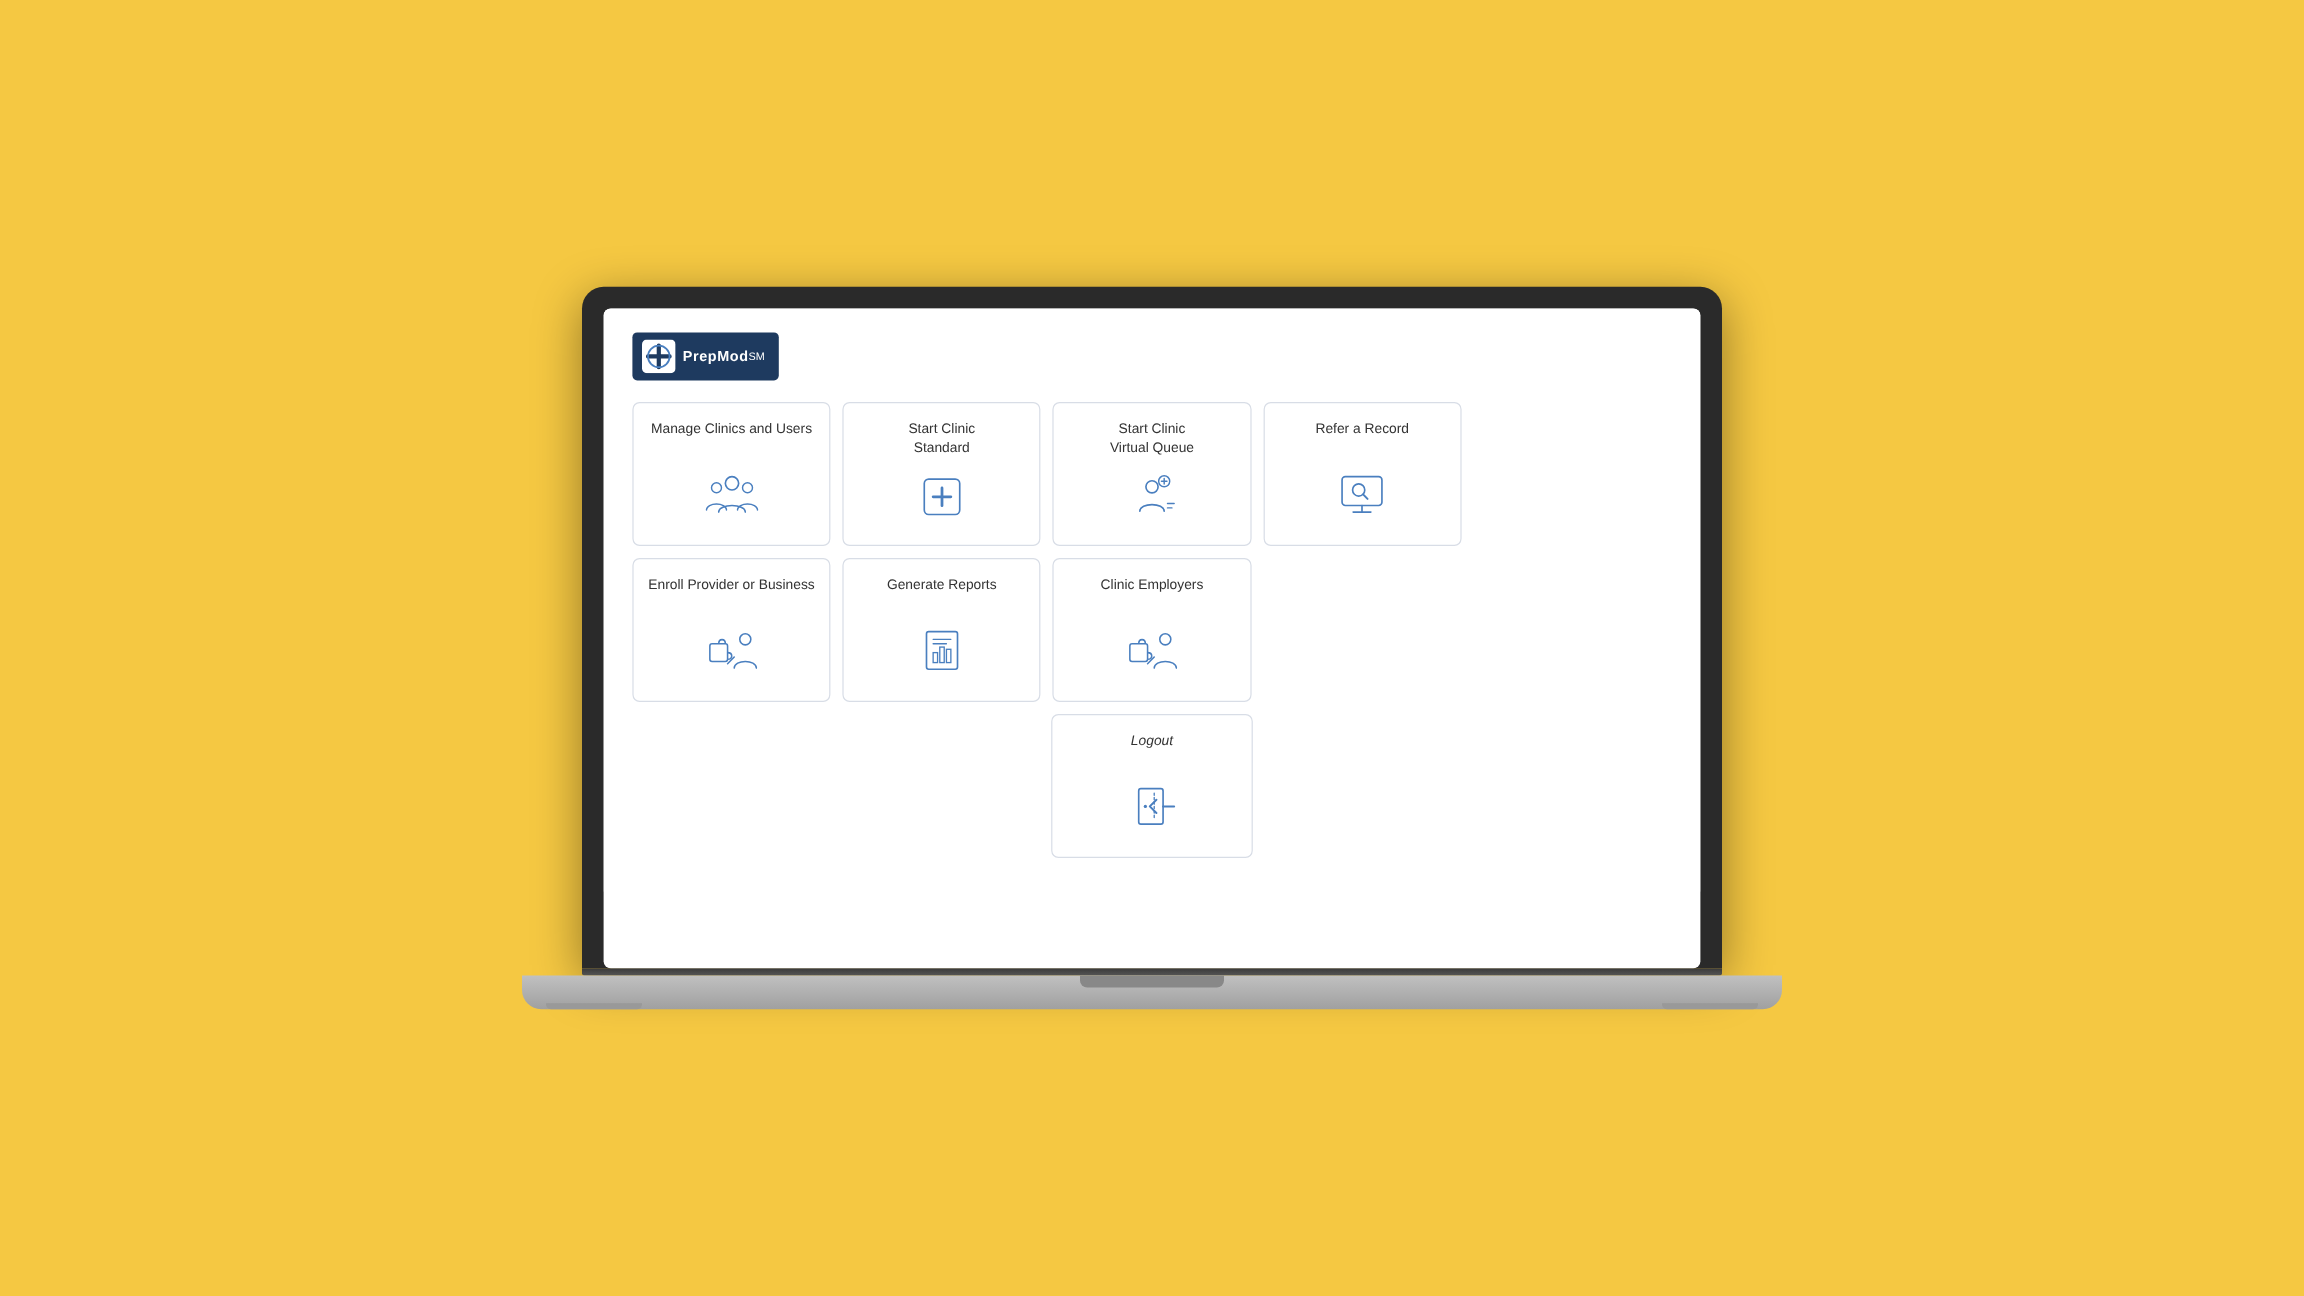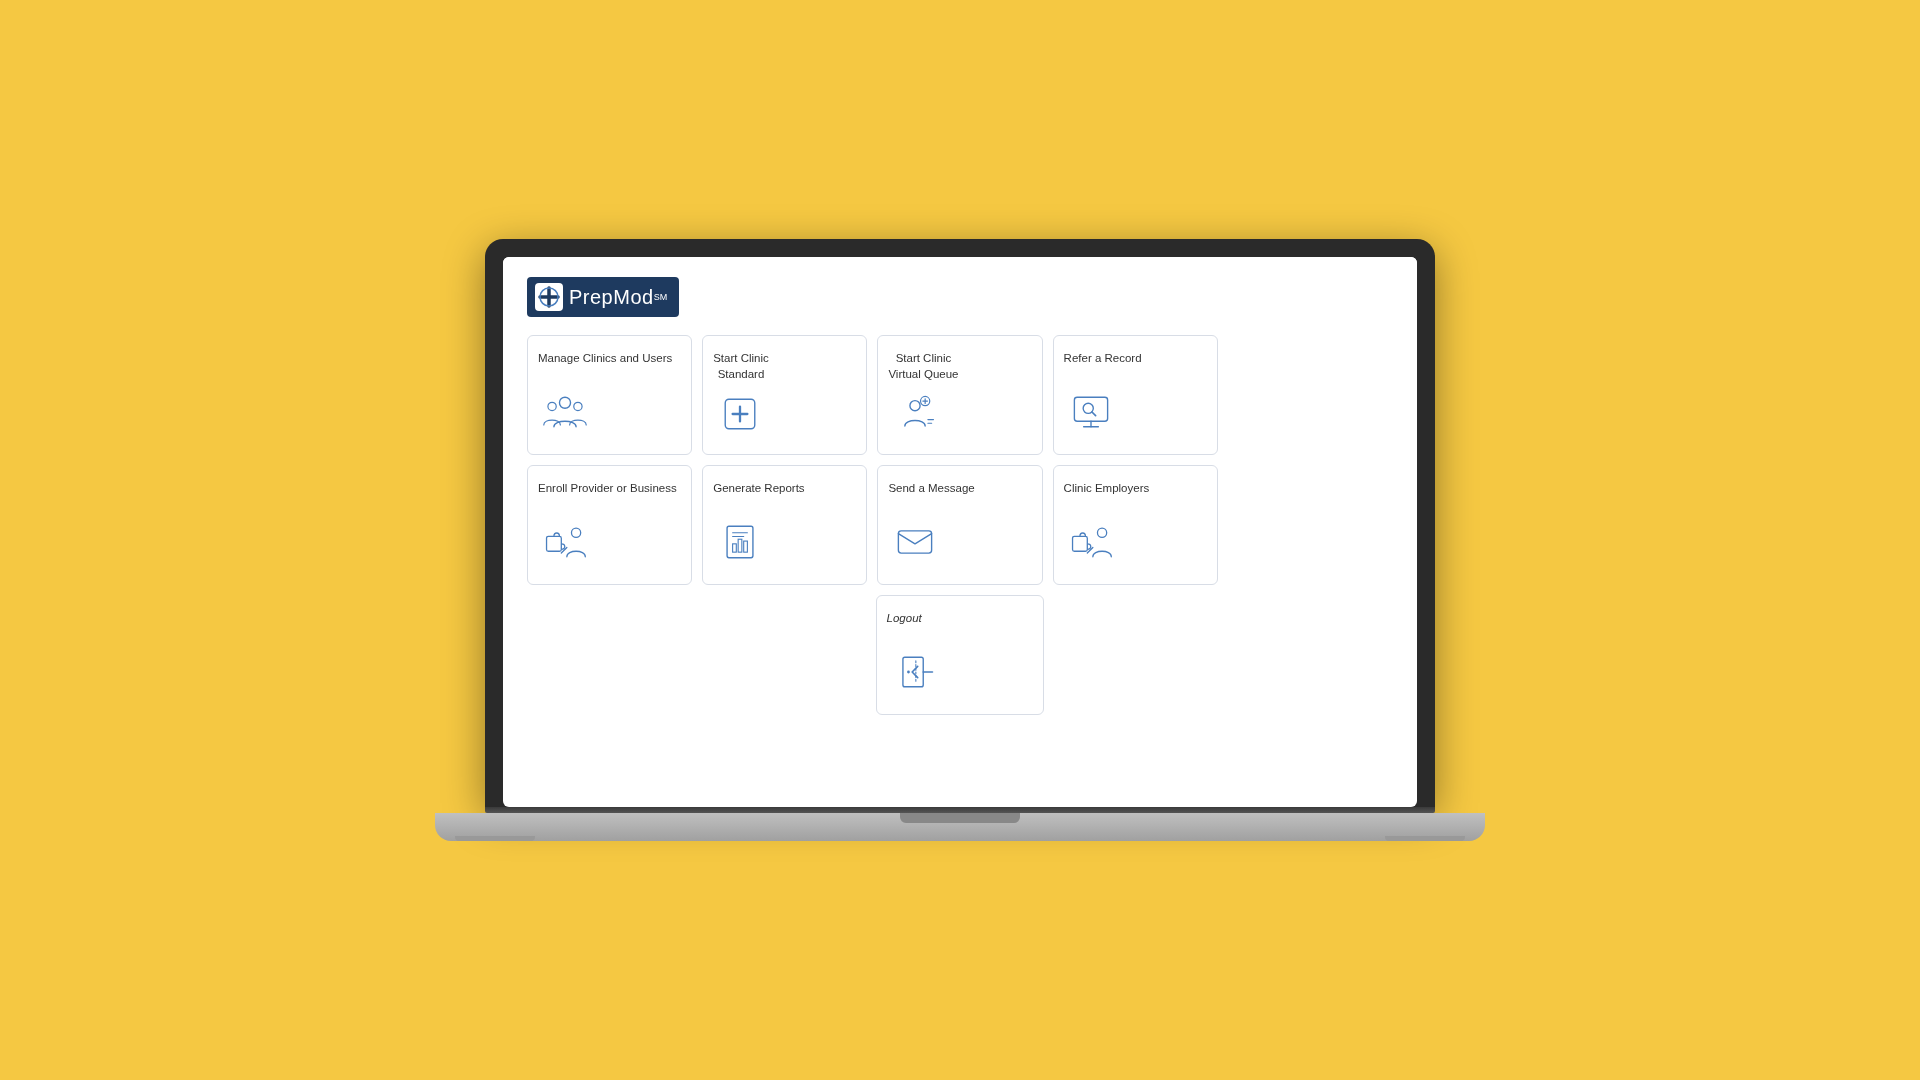--- a/index.html
+++ b/index.html
@@ -58,22 +58,22 @@
     }
 
     .logo-icon {
       width: 28px;
       height: 28px;
       margin-right: 6px;
     }
 
     .logo-text {
       color: #fff;
-      font-size: 20px;
-      font-weight: 400;
+      font-size: 12px;
+      font-weight: 700;
       letter-spacing: 0.5px;
     }
 
     .logo-sm {
       color: #fff;
       font-size: 9px;
       vertical-align: super;
       font-weight: 400;
     }
 
@@ -91,21 +91,21 @@
       margin-top: 0;
       font-style: italic;
     }
 
     .card {
       border: 1px solid #d8dde6;
       border-radius: 6px;
       padding: 14px 10px 14px 10px;
       display: flex;
       flex-direction: column;
-      align-items: flex-start;
+      align-items: center;
       cursor: pointer;
       transition: box-shadow 0.15s;
       background: #fff;
       min-height: 120px;
     }
 
     .card-label {
       font-size: 11.5px;
       color: #333;
       text-align: center;
@@ -285,30 +285,20 @@
                 <rect x="18" y="24" width="4" height="9" stroke="#4a7fbf" stroke-width="1.2" fill="none"></rect>
                 <rect x="24" y="19" width="4" height="14" stroke="#4a7fbf" stroke-width="1.2" fill="none"></rect>
                 <rect x="30" y="21" width="4" height="12" stroke="#4a7fbf" stroke-width="1.2" fill="none"></rect>
 
                 <line x1="18" y1="12" x2="34" y2="12" stroke="#4a7fbf" stroke-width="1.2" stroke-linecap="round"></line>
                 <line x1="18" y1="16" x2="30" y2="16" stroke="#4a7fbf" stroke-width="1.2" stroke-linecap="round"></line>
               </svg>
             </div>
           </div>
 
-          <div class="card">
-            <div class="card-label">Send a Message</div>
-            <div class="card-icon">
-              <svg viewBox="0 0 52 44" fill="none" xmlns="http://www.w3.org/2000/svg">
-
-                <rect x="8" y="10" width="36" height="24" rx="3" stroke="#4a7fbf" stroke-width="1.5" fill="none"></rect>
-                <path d="M8 13 L26 24 L44 13" stroke="#4a7fbf" stroke-width="1.5" fill="none" stroke-linecap="round" stroke-linejoin="round"></path>
-              </svg>
-            </div>
-          </div>
 
           <div class="card">
             <div class="card-label">Clinic Employers</div>
             <div class="card-icon">
               <svg viewBox="0 0 52 44" fill="none" xmlns="http://www.w3.org/2000/svg">
 
                 <rect x="6" y="16" width="16" height="16" rx="2" stroke="#4a7fbf" stroke-width="1.4" fill="none"></rect>
                 <path d="M14 16 C14 11 20 11 20 16" stroke="#4a7fbf" stroke-width="1.4" fill="none"></path>
                 <path d="M22 24 C27 24 27 30 22 30" stroke="#4a7fbf" stroke-width="1.4" fill="none"></path>
                 <circle cx="38" cy="12" r="5" stroke="#4a7fbf" stroke-width="1.4" fill="none"></circle>

